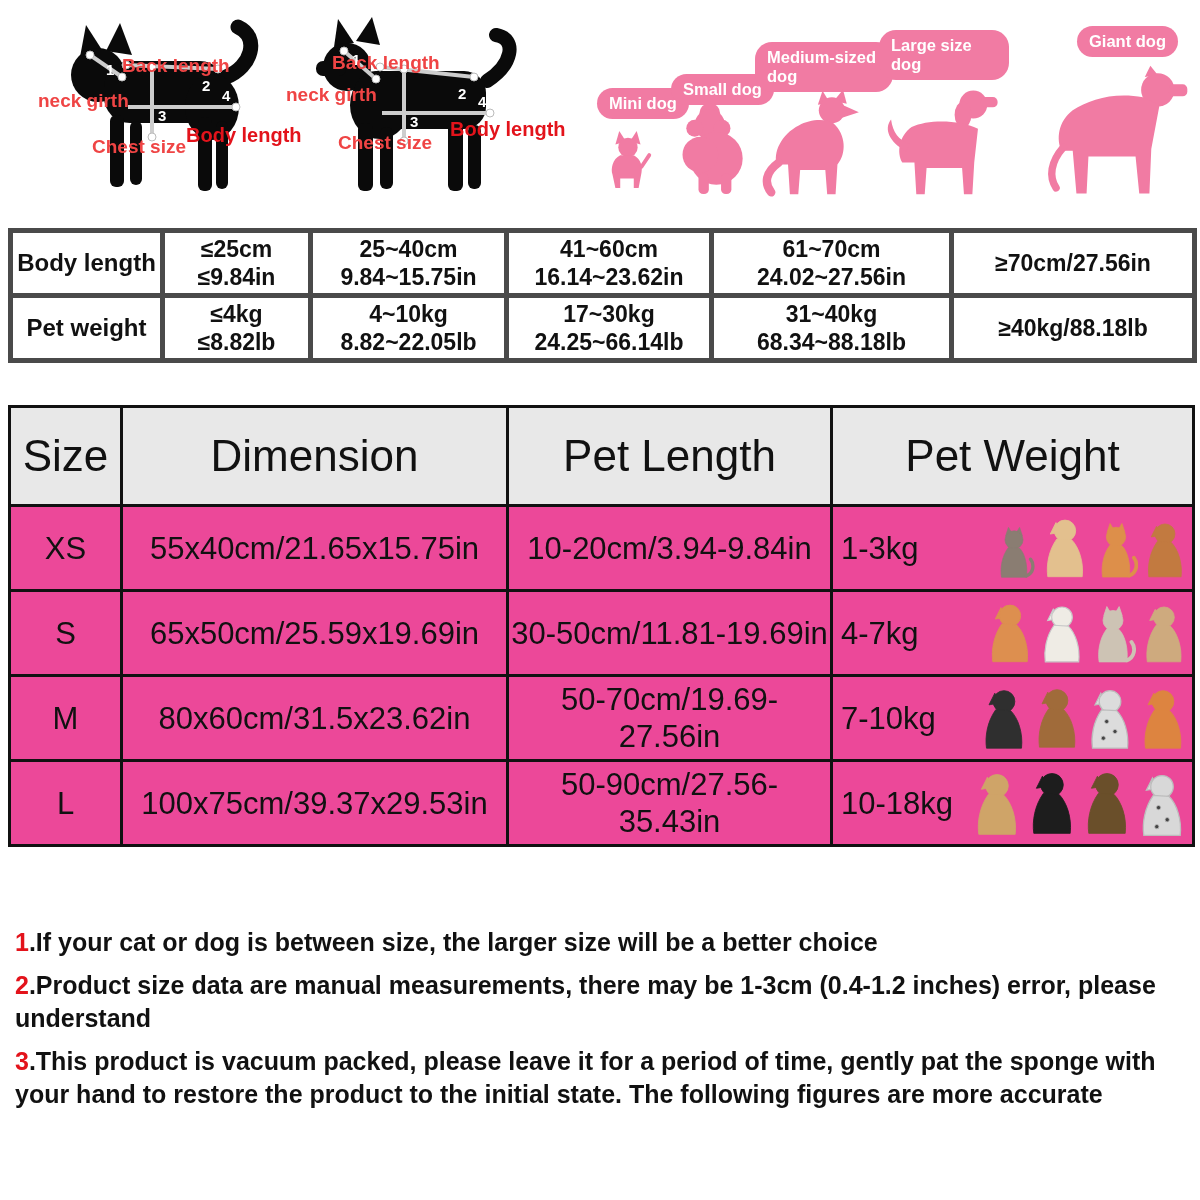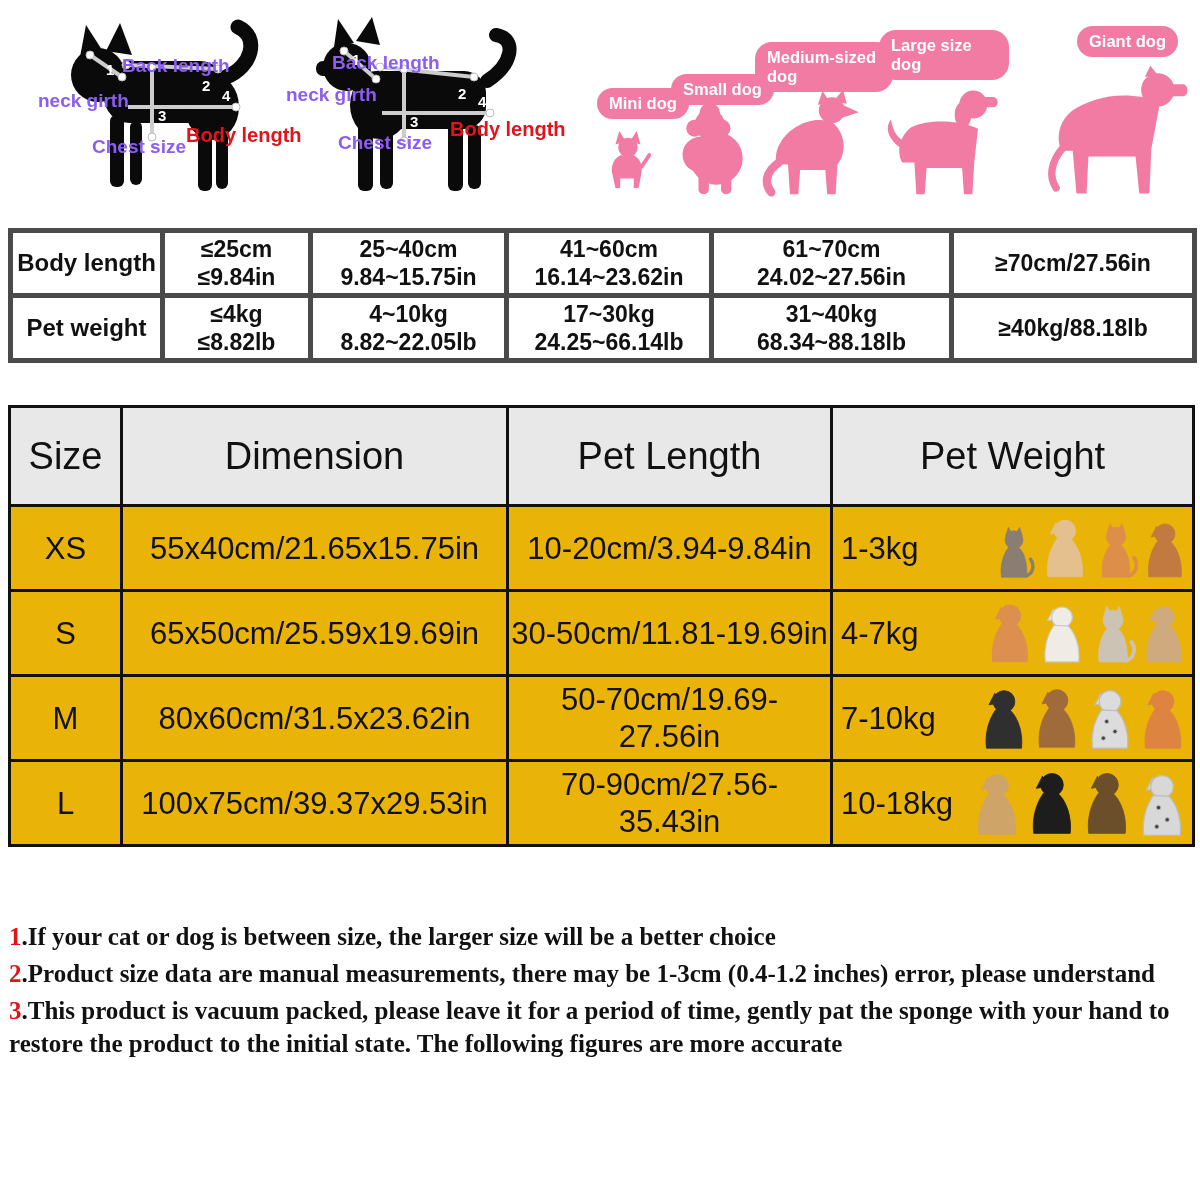--- a/index.html
+++ b/index.html
@@ -1,45 +1,45 @@
 <!DOCTYPE html>
 <html><head>
 <meta charset="utf-8">
 <style>
   html,body{margin:0;padding:0;background:#fff;}
   #page{position:relative;width:1200px;height:1200px;background:#fff;overflow:hidden;
         font-family:"Liberation Sans","DejaVu Sans",sans-serif;color:#111;}
   .abs{position:absolute;}
   
-  .diag-label{position:absolute;font-weight:bold;font-size:19px;color:#8b5cf6;white-space:nowrap;}
+  .diag-label{position:absolute;font-weight:bold;font-size:19px;color:#ef4444;white-space:nowrap;}
   .diag-label.red{color:#e3131b;font-size:20px;}
   .ptnum{font:bold 15px "Liberation Sans",sans-serif;fill:#fff;}
   .mline{stroke:#cdcdcd;stroke-width:4;}
   .mdot{fill:#fff;stroke:#bbb;stroke-width:1;}
   
   #breed-scale{position:absolute;left:585px;top:18px;width:612px;height:186px;}
   .badge{position:absolute;background:#f17ba3;color:#fff;font-weight:bold;font-size:16.5px;
          line-height:19px;padding:6px 12px;border-radius:17px;text-align:left;}
   .pinkdog{position:absolute;}
   
   #range-table{position:absolute;left:8px;top:228px;border-collapse:collapse;table-layout:fixed;}
   #range-table td{border:5px solid #4a4a4a;background:#fff;text-align:center;vertical-align:middle;
                   font-weight:bold;font-size:23px;line-height:28px;padding:2px 0;height:56px;}
   #range-table td.rowlab{text-align:center;font-size:24px;}
   
   #size-table{position:absolute;left:8px;top:405px;border-collapse:collapse;table-layout:fixed;}
-  #size-table th{border:3px solid #111;background:#e8e8e8;font-weight:normal;font-size:38px;height:94px;}
-  #size-table td{border:3px solid #111;background:#eab308;text-align:center;vertical-align:middle;
+  #size-table th{border:3px solid #111;background:#e8e8e8;font-weight:normal;font-size:44px;height:94px;}
+  #size-table td{border:3px solid #111;background:#ec4899;text-align:center;vertical-align:middle;
                  font-size:31px;line-height:37px;height:82px;padding:0 2px;}
   .wcell{display:flex;align-items:center;height:62px;}
   .wval{font-size:31px;padding-left:8px;white-space:nowrap;}
   .pets{display:flex;align-items:flex-end;gap:3px;margin-left:auto;padding-right:4px;}
   
   #notes{position:absolute;left:5px;top:916px;width:1170px;font-weight:bold;font-size:25px;line-height:33px;}
-  #notes p{margin:4px;font-family:Liberation Serif, serif;}
+  #notes p{margin:10px;}
   .rednum{color:#e3131b;}
 </style>
 </head>
 <body>
 
 <div id="page">
 
   <svg class="abs" style="left:40px;top:15px" width="240" height="180" viewBox="0 0 240 180">
     <g fill="#0a0a0a">
       <path d="M186,62 C212,52 220,22 198,12" fill="none" stroke="#0a0a0a" stroke-width="15" stroke-linecap="round"></path>
@@ -320,21 +320,21 @@
             <svg width="50" height="66" viewBox="0 0 60 78" fill="#dd8440" stroke="#dd8440">
                   <use href="#sit-dog"></use>
                 </svg>
           </span>
         </div>
       </td>
     </tr>
     <tr>
       <td>L</td>
       <td>100x75cm/39.37x29.53in</td>
-      <td>70-90cm/27.56-35.43in</td>
+      <td>50-90cm/27.56-35.43in</td>
       <td style="padding:0">
         <div class="wcell">
           <span class="wval">10-18kg</span>
           <span class="pets">
             <svg width="52" height="72" viewBox="0 0 60 78" fill="#cfa468" stroke="#cfa468">
                   <use href="#sit-dog"></use>
                 </svg>
             <svg width="52" height="74" viewBox="0 0 60 78" fill="#1d1d1d" stroke="#1d1d1d">
                   <use href="#sit-dog"></use>
                 </svg>

